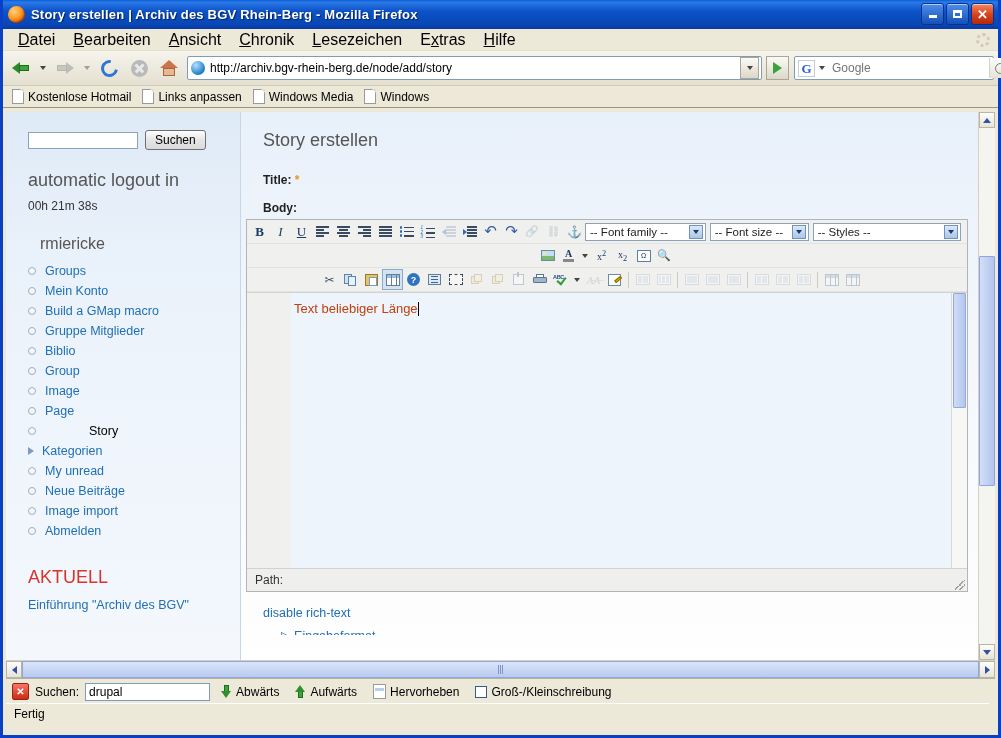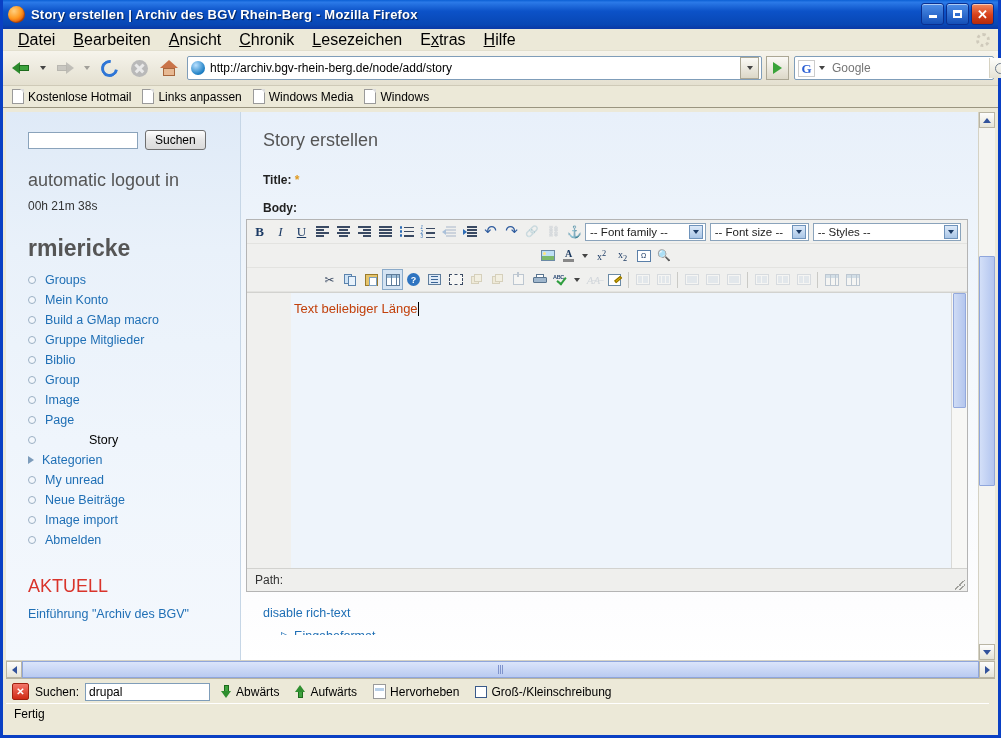--- a/index.html
+++ b/index.html
@@ -209,21 +209,21 @@
   }
   .sb-search button{
     height:20px;padding:0 9px;border:1px solid #6f6f6f;border-radius:3px;
     background:linear-gradient(to bottom,#fdfdfd,#e6e6e6 48%,#dadada);
     font-family:"Liberation Sans",sans-serif;font-size:12px;cursor:pointer;
   }
   .sb-h1{
     font-size:18px;color:#555;padding:20px 0 0 22px;font-weight:normal;
   }
   .sb-timer{font-size:12px;color:#333;padding:8px 0 0 22px;}
-  .sb-user{font-size:23px;color:#555;padding:22px 0 0 22px;font-weight:bold;}
+  .sb-user{font-size:16px;color:#555;padding:22px 0 0 22px;font-weight:normal;margin-left:12px;}
   .menu{list-style:none;margin:8px 0 0 0;padding:0;}
   .menu li{
     display:flex;align-items:center;padding:3px 0 3px 22px;font-size:12.5px;
   }
   .menu li.sub{align-items:center;}
   .bullet{
     width:6px;height:6px;border:1px solid #9bb0c4;border-radius:50%;
     margin-right:9px;flex:none;background:#f4f8fd;
   }
   .tri-d{

